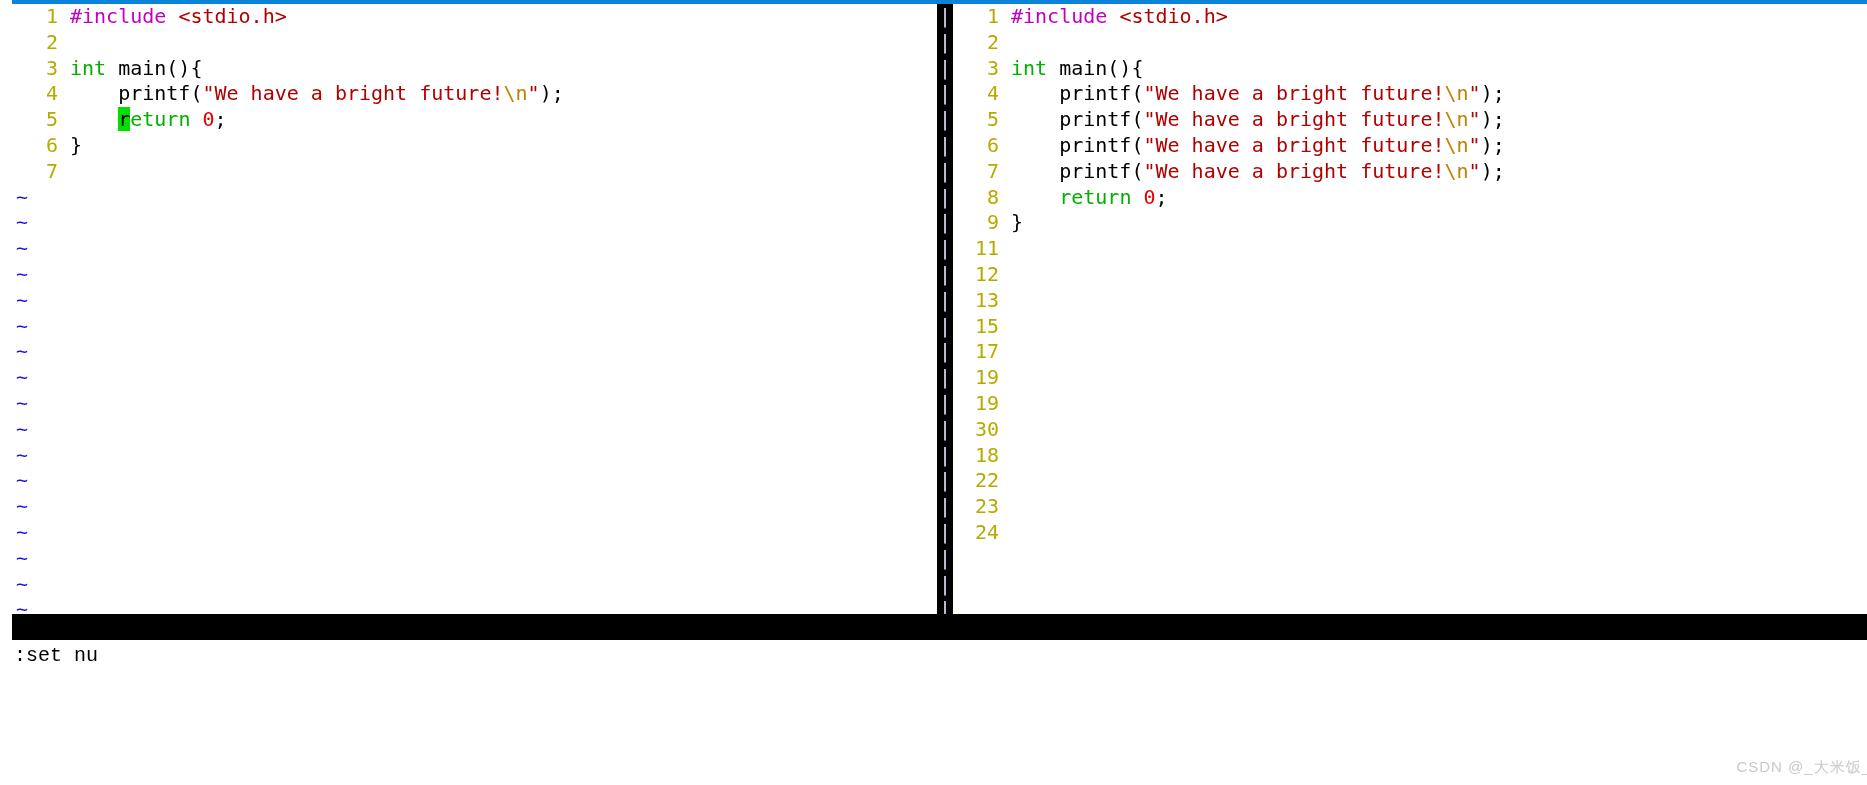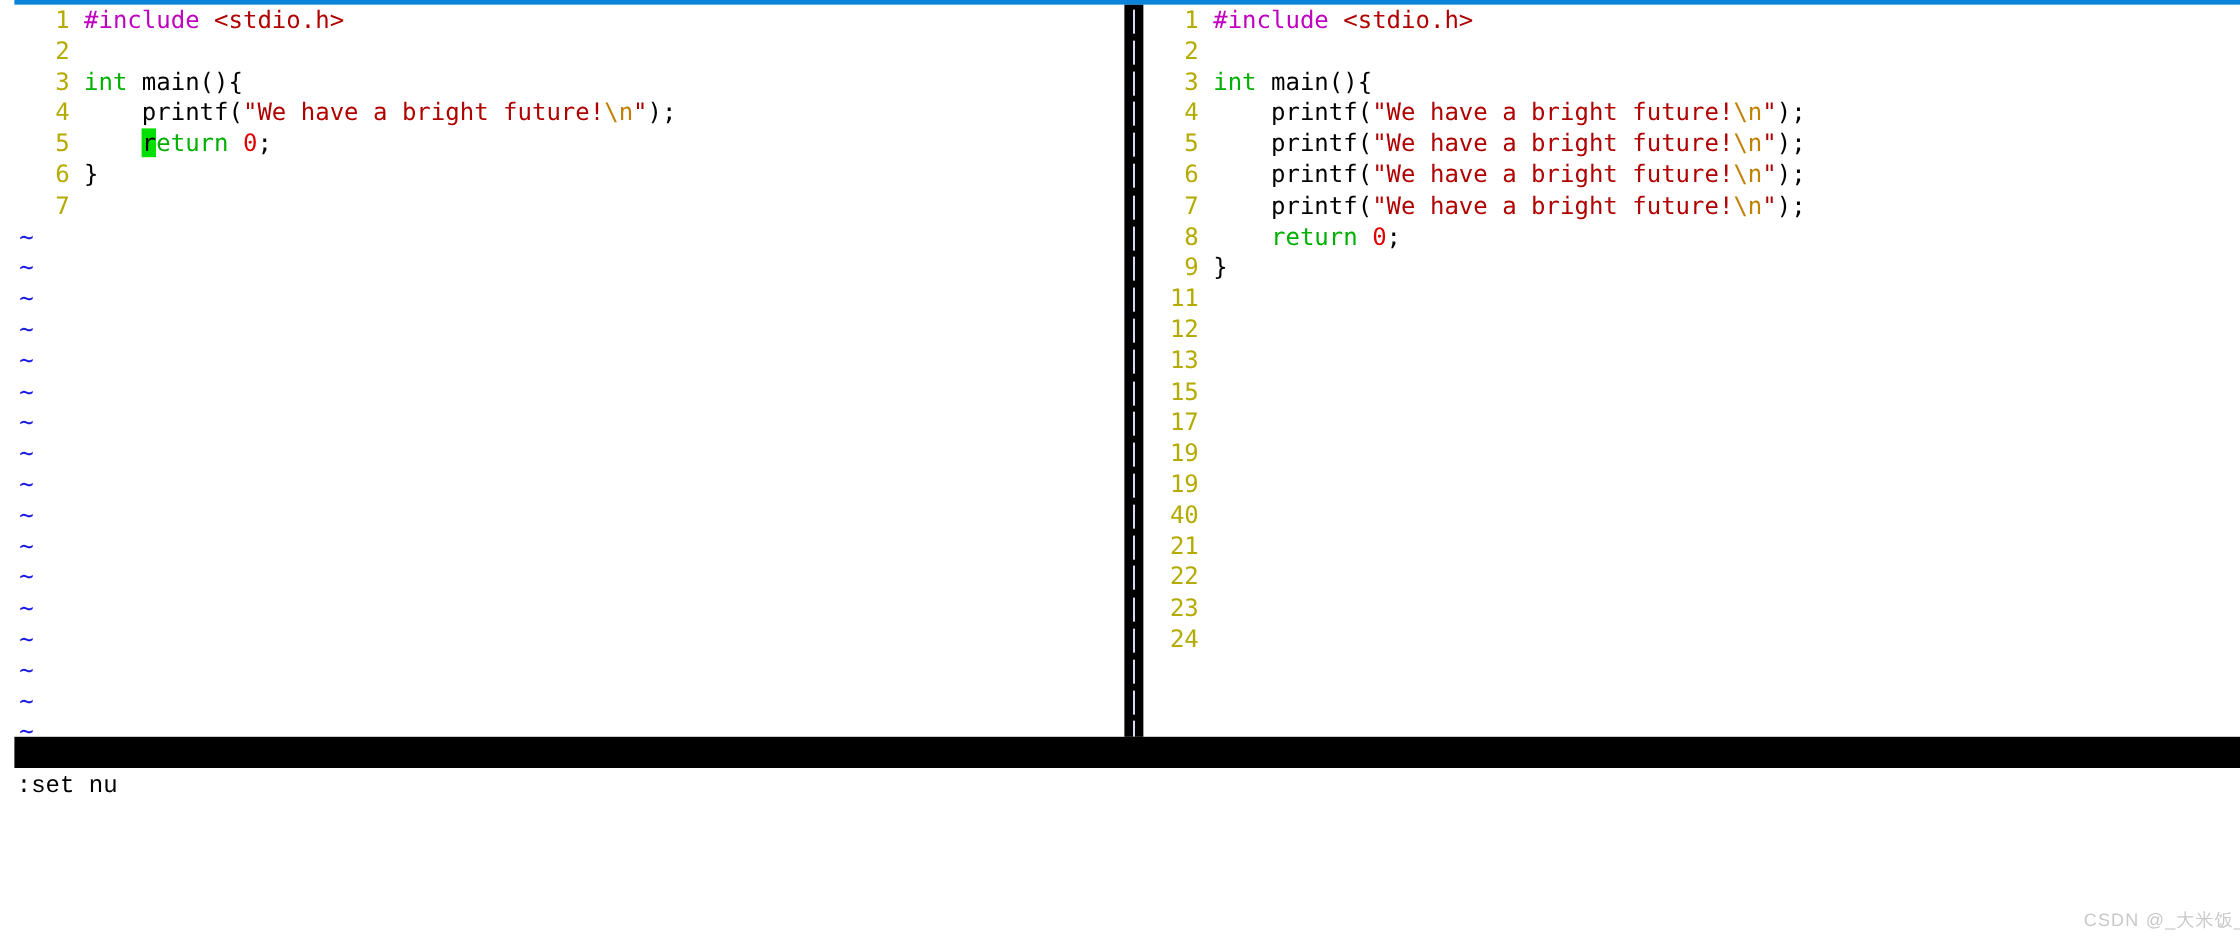--- a/index.html
+++ b/index.html
@@ -150,22 +150,22 @@
         <div class="codeline"><span class="lnum">7</span><span class="c-plain">    printf(</span><span class="c-str">"We have a bright future!</span><span class="c-esc">\n</span><span class="c-str">"</span><span class="c-plain">);</span></div>
         <div class="codeline"><span class="lnum">8</span><span class="c-plain">    </span><span class="c-kw">return</span><span class="c-plain"> </span><span class="c-num">0</span><span class="c-plain">;</span></div>
         <div class="codeline"><span class="lnum">9</span><span class="c-plain">}</span></div>
         <div class="codeline"><span class="lnum">11</span></div>
         <div class="codeline"><span class="lnum">12</span></div>
         <div class="codeline"><span class="lnum">13</span></div>
         <div class="codeline"><span class="lnum">15</span></div>
         <div class="codeline"><span class="lnum">17</span></div>
         <div class="codeline"><span class="lnum">19</span></div>
         <div class="codeline"><span class="lnum">19</span></div>
-        <div class="codeline"><span class="lnum">40</span></div>
-        <div class="codeline"><span class="lnum">21</span></div>
+        <div class="codeline"><span class="lnum">30</span></div>
+        <div class="codeline"><span class="lnum">18</span></div>
         <div class="codeline"><span class="lnum">22</span></div>
         <div class="codeline"><span class="lnum">23</span></div>
         <div class="codeline"><span class="lnum">24</span></div>
       </div>
   </div>
 
   <div class="status" id="status-left">
     
     
     

